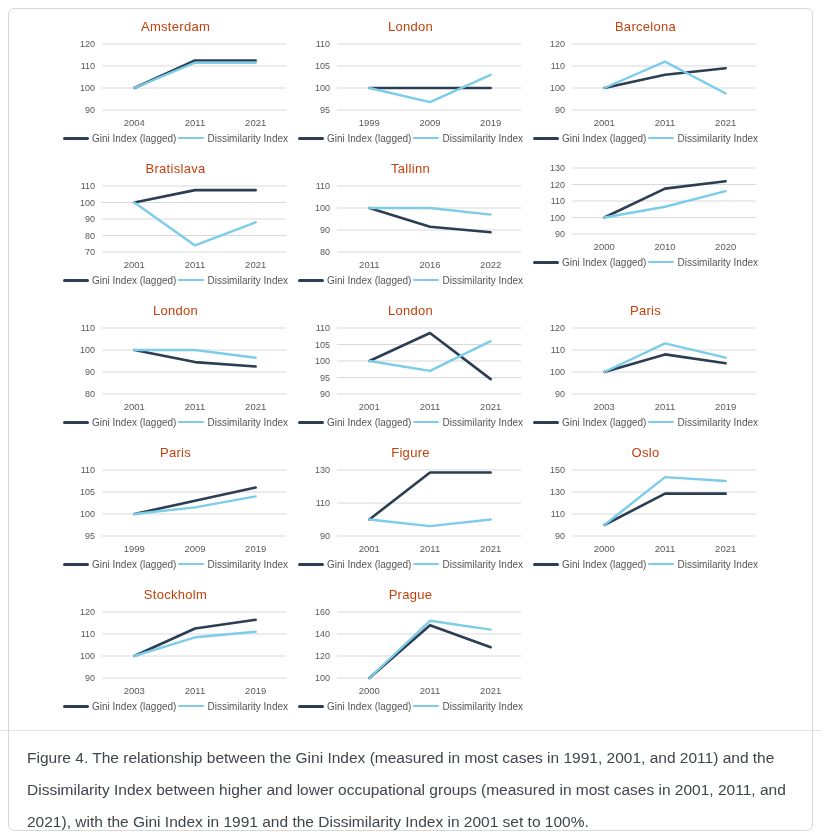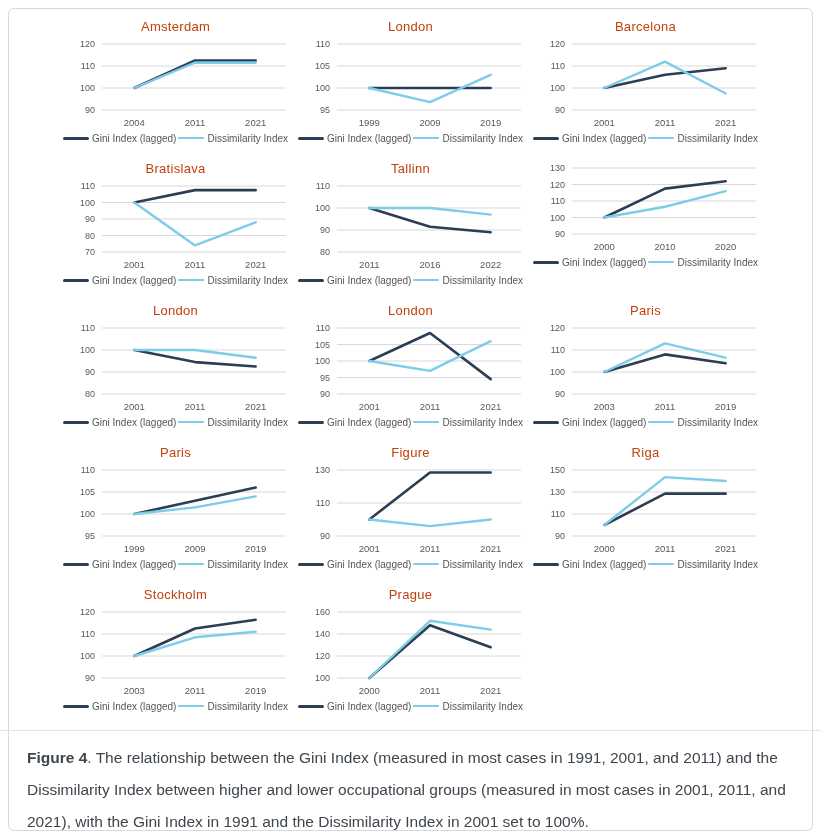--- a/index.html
+++ b/index.html
@@ -53,21 +53,21 @@
     top: 730px; left: 0; width: 821px; height: 1px;
     background: #e3e3e3;
   }
   .caption {
     position: absolute;
     top: 742px; left: 27px; right: 24px;
     font-size: 15.5px;
     line-height: 2.08;
     color: #3e464d;
   }
-  .caption b { font-weight: bold; }
+  .caption b { font-weight: normal; }
 </style>
 </head>
 <body>
 
 <div class="panel-border"></div>
 
 <div class="charts-grid">
     <div class="chart-block">
     <div class="chart-title">Amsterdam</div>
     <svg class="chart-svg" width="235" height="96" viewBox="0 0 235 96">
@@ -373,21 +373,21 @@
         <span class="legend-line gini"></span>
         <span>Gini Index (lagged)</span>
       </span>
       <span class="legend-item">
         <span class="legend-line diss"></span>
         <span>Dissimilarity Index</span>
       </span>
     </div>
   </div>
     <div class="chart-block">
-    <div class="chart-title">Riga</div>
+    <div class="chart-title">Oslo</div>
     <svg class="chart-svg" width="235" height="96" viewBox="0 0 235 96">
         <line x1="44" y1="74" x2="228" y2="74" stroke="#d9d9d9" stroke-width="1"></line>
         <text x="37" y="77" text-anchor="end" font-size="9" fill="#595959" font-family="Liberation Sans, sans-serif">90</text>
         <line x1="44" y1="52" x2="228" y2="52" stroke="#d9d9d9" stroke-width="1"></line>
         <text x="37" y="55" text-anchor="end" font-size="9" fill="#595959" font-family="Liberation Sans, sans-serif">110</text>
         <line x1="44" y1="30" x2="228" y2="30" stroke="#d9d9d9" stroke-width="1"></line>
         <text x="37" y="33" text-anchor="end" font-size="9" fill="#595959" font-family="Liberation Sans, sans-serif">130</text>
         <line x1="44" y1="8" x2="228" y2="8" stroke="#d9d9d9" stroke-width="1"></line>
         <text x="37" y="11" text-anchor="end" font-size="9" fill="#595959" font-family="Liberation Sans, sans-serif">150</text>
         <text x="76.33333333333333" y="90" text-anchor="middle" font-size="9.5" fill="#595959" font-family="Liberation Sans, sans-serif">2000</text>

